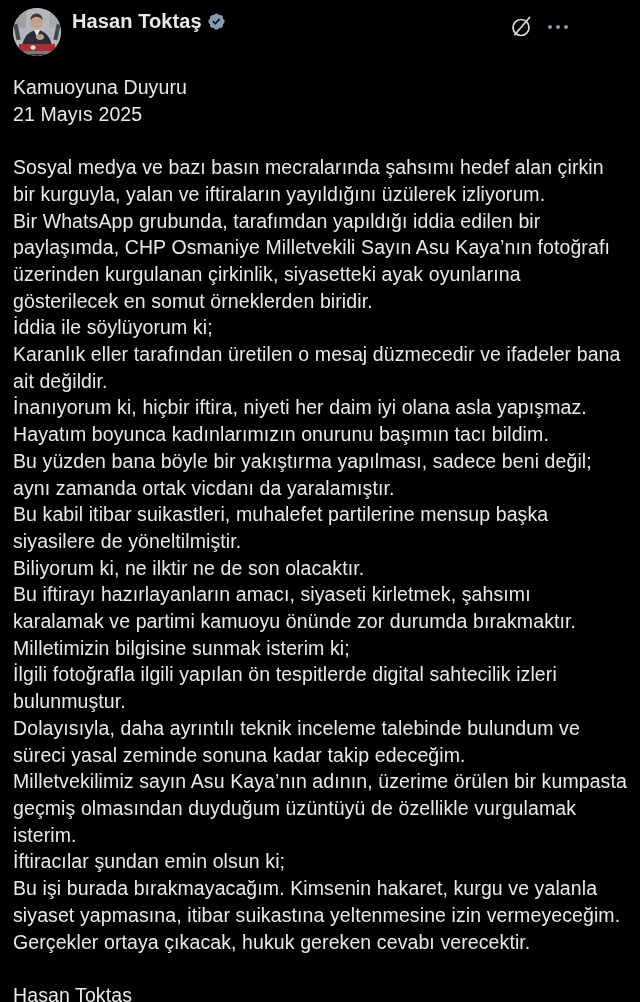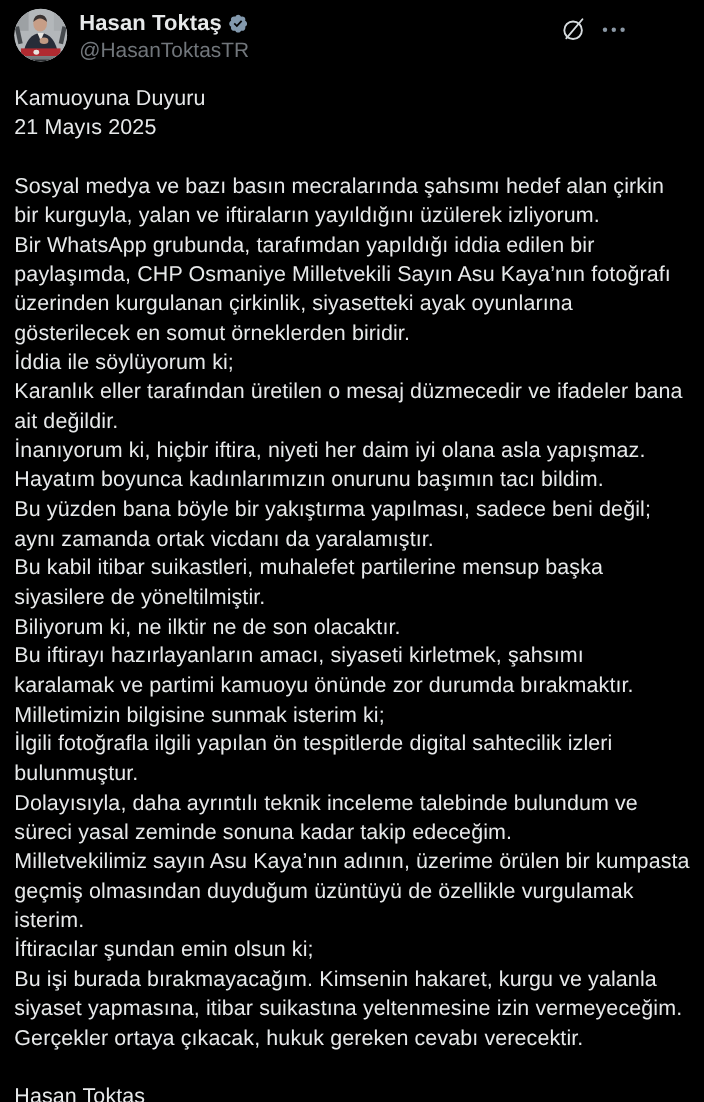--- a/index.html
+++ b/index.html
@@ -127,21 +127,20 @@
 
     <div class="author-block">
       <div class="name-row">
         <span class="author-name">Hasan Toktaş</span>
         <span class="badge">
           <svg viewBox="0 0 24 24">
             <path fill="#8399ad" fill-rule="evenodd" d="M22.25 12c0-1.43-.88-2.67-2.19-3.34.46-1.39.2-2.9-.81-3.91s-2.52-1.27-3.91-.81c-.66-1.31-1.91-2.19-3.34-2.19s-2.67.88-3.33 2.19c-1.4-.46-2.91-.2-3.92.81s-1.26 2.52-.8 3.91c-1.31.67-2.2 1.91-2.2 3.34s.89 2.67 2.2 3.34c-.46 1.39-.21 2.9.8 3.91s2.52 1.26 3.91.81c.67 1.31 1.91 2.19 3.34 2.19s2.68-.88 3.34-2.19c1.39.45 2.9.2 3.91-.81s1.27-2.52.81-3.91c1.31-.67 2.19-1.91 2.19-3.34zm-11.71 4.2L6.8 12.46l1.41-1.42 2.26 2.26 4.8-5.23 1.47 1.36-6.2 6.77z"></path>
           </svg>
         </span>
       </div>
-      <div class="author-handle">@HasanToktasTR</div>
     </div>
 
     <div class="header-actions">
       <button class="icon-btn" aria-label="Grok">
         <svg class="grok-glyph" viewBox="0 0 24 24">
           <circle cx="12" cy="12.5" r="8" fill="none" stroke="#d6dbde" stroke-width="1.7"></circle>
           <line x1="20.5" y1="2.5" x2="5.8" y2="19.8" stroke="#d6dbde" stroke-width="1.7" stroke-linecap="round"></line>
         </svg>
       </button>
       <button class="icon-btn" aria-label="More">

